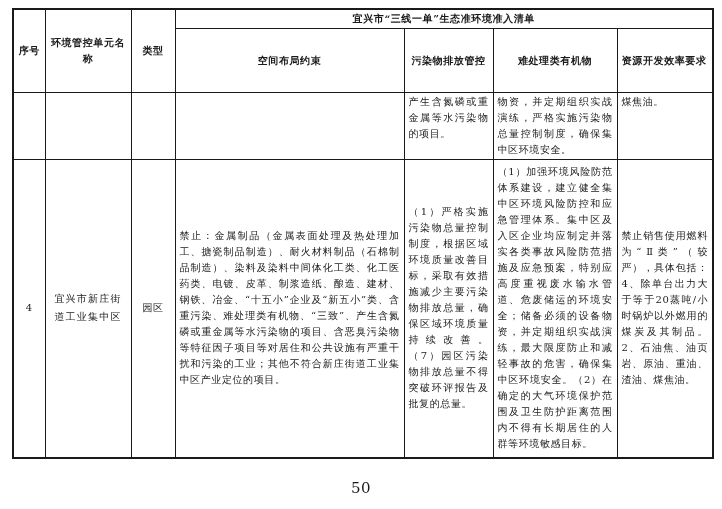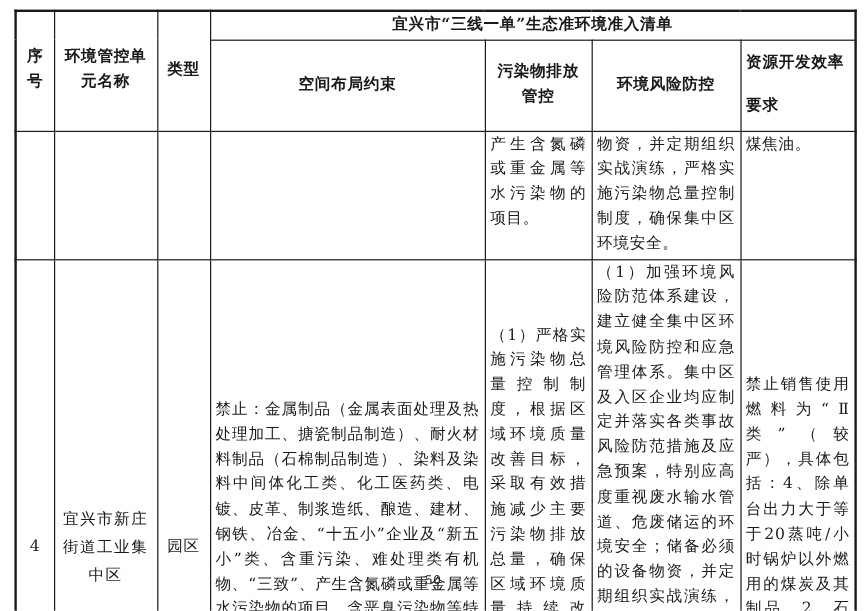--- a/index.html
+++ b/index.html
@@ -15,21 +15,21 @@
   table.doc-table {
     position: absolute; left: 12px; top: 8px;
     width: 700px;
     border-collapse: collapse;
     table-layout: fixed;
     border: 2px solid #1a1a1a;
   }
   .doc-table td {
     border: 1px solid #1a1a1a;
     padding: 1px 4px;
-    font-size: 13px;
+    font-size: 10px;
     line-height: 1.6;
     letter-spacing: 0.6px;
     overflow: hidden;
     word-break: break-all;
   }
   tr.title-row { height: 15px; }
   tr.hdr2-row  { height: 64px; padding-left: 36px; }
   tr.row-cont  { height: 66px; }
   tr.row-main  { height: 298px; }
 
@@ -48,21 +48,21 @@
   .body { text-align: justify; }
   .top  { vertical-align: top; }
   .mid  { vertical-align: middle; }
   .center { text-align: center; vertical-align: middle; }
   .name-text { line-height: 1.8; letter-spacing: 1.2px; }
 
   .page-number {
     position: absolute;
     left: 0; right: 0; top: 479px;
     text-align: center;
-    font-size: 10px;
+    font-size: 15px;
     letter-spacing: 0.5px;
   }
 </style>
 </head>
 <body>
 
 <div class="page">
 
   <table class="doc-table">
     <colgroup>
@@ -81,21 +81,21 @@
       <td rowspan="2" class="hdr">
         <span class="wrap76">环境管控单元名称</span>
       </td>
       <td rowspan="2" class="hdr">类型</td>
       <td colspan="4" class="hdr title-cell">宜兴市“三线一单”生态准环境准入清单</td>
     </tr>
 
     <tr class="hdr2-row">
       <td class="hdr">空间布局约束</td>
       <td class="hdr">污染物排放管控</td>
-      <td class="hdr">环境风险防控</td>
+      <td class="hdr">难处理类有机物</td>
       <td class="hdr">
         <span class="wrap86">资源开发效率要求</span>
       </td>
     </tr>
 
     <tr class="row-cont">
       <td class="center"></td>
       <td class="center"></td>
       <td class="center"></td>
       <td class="body top"></td>

